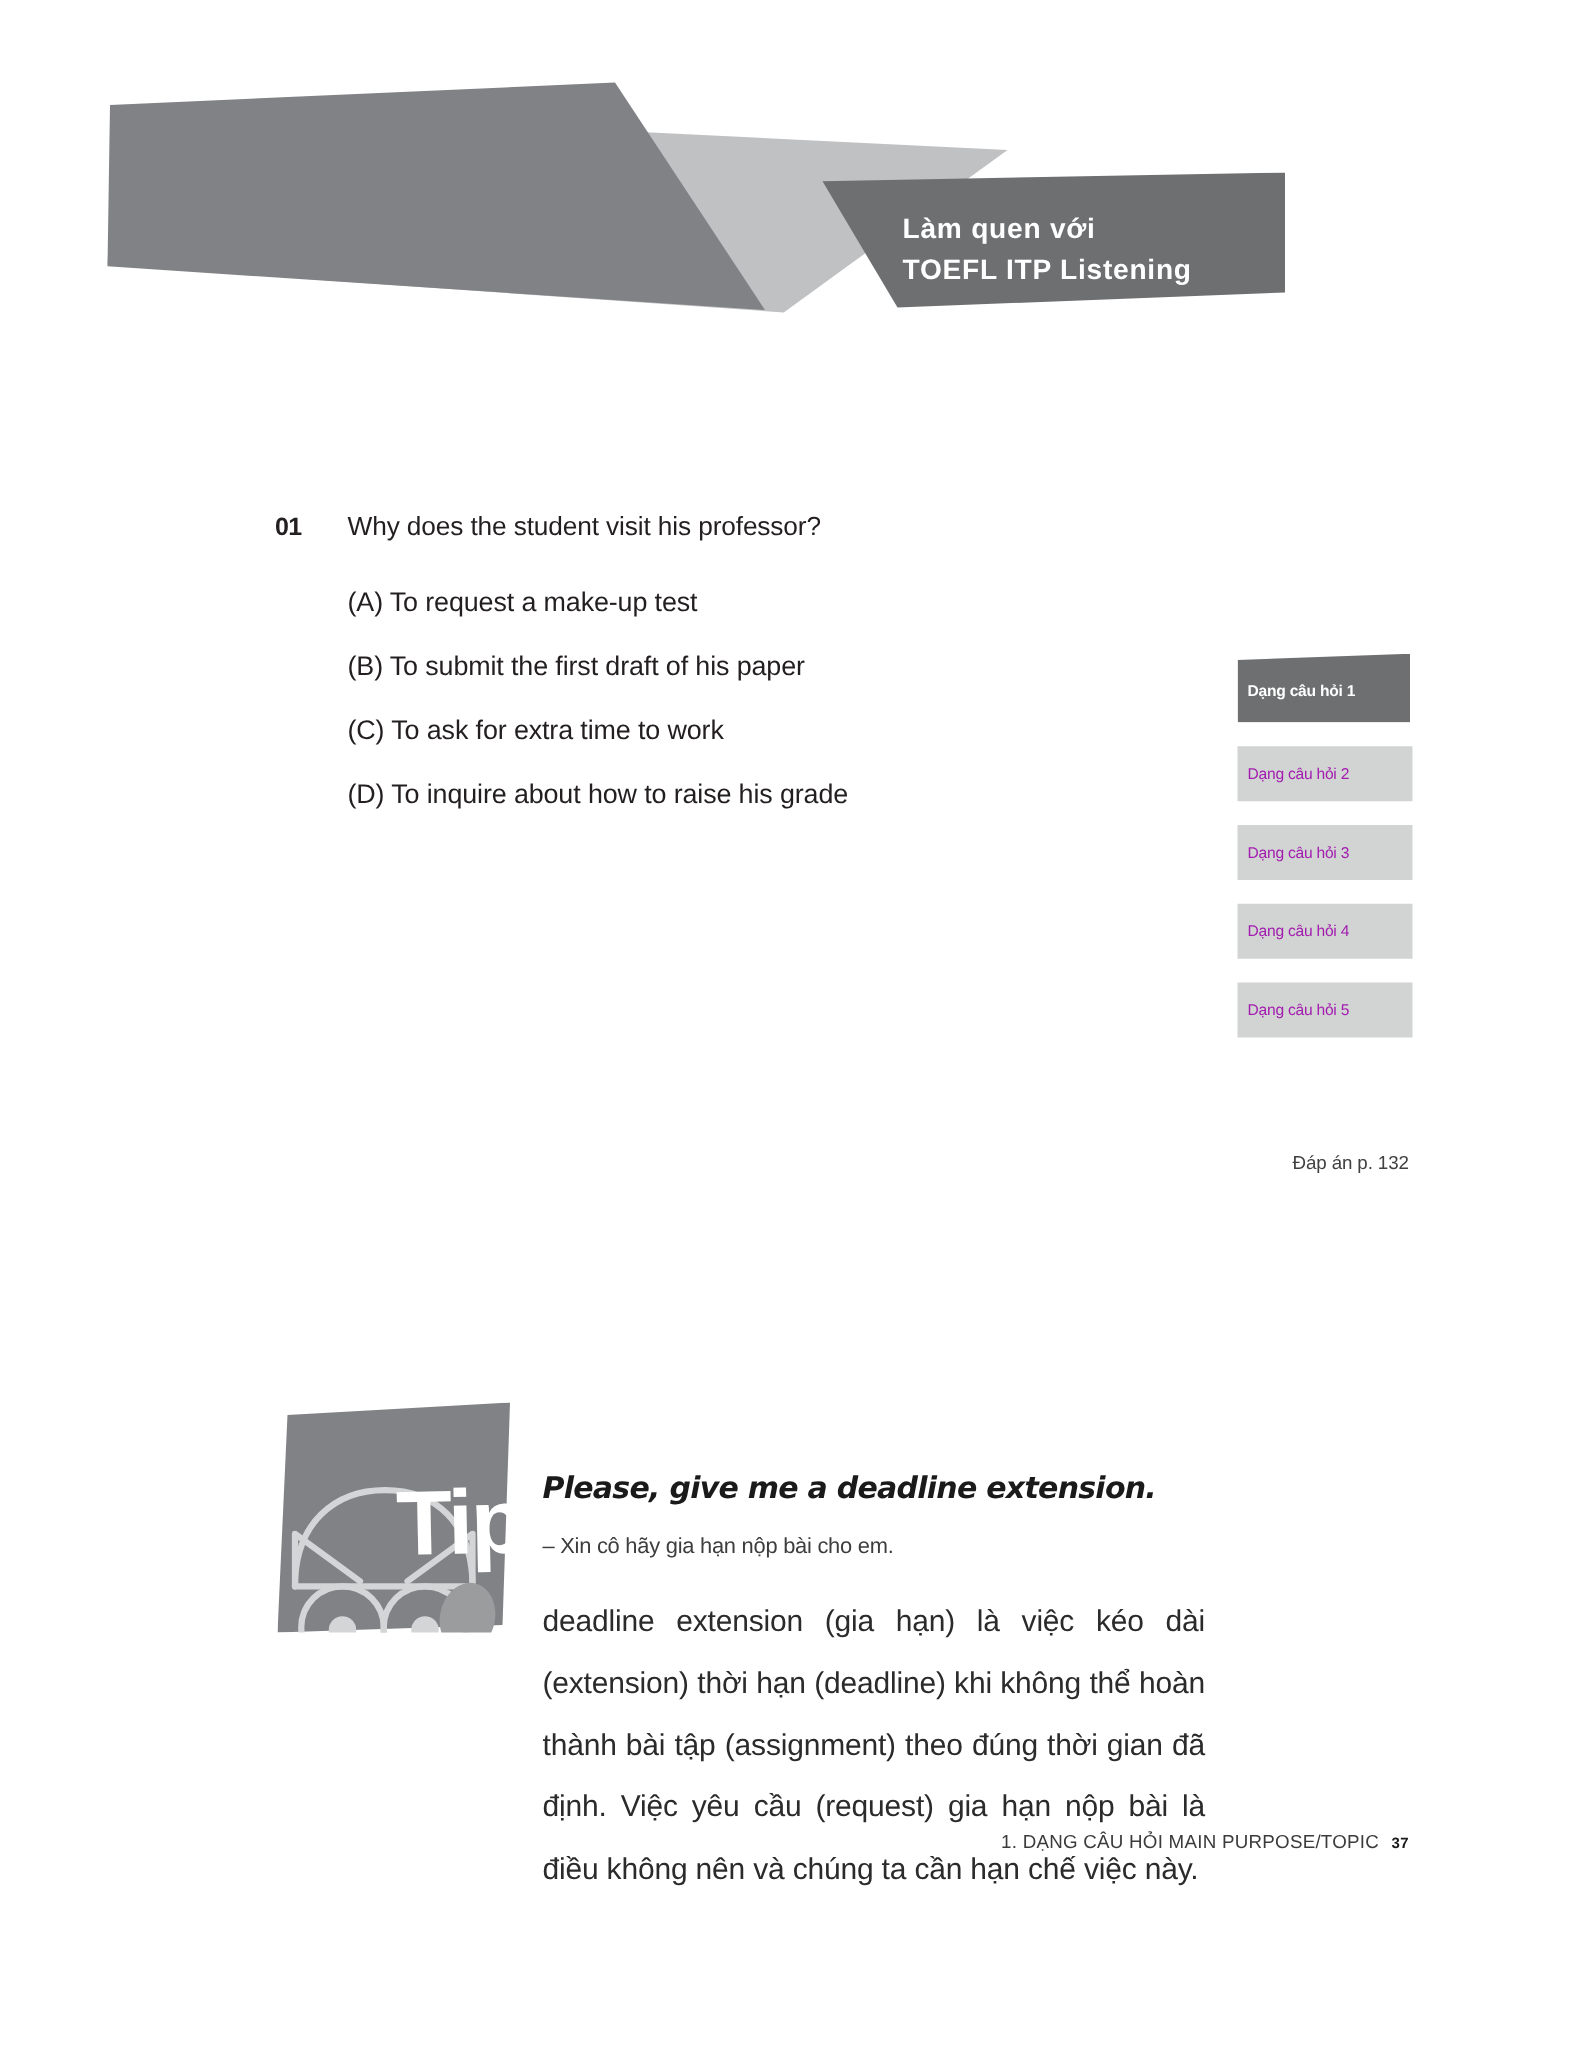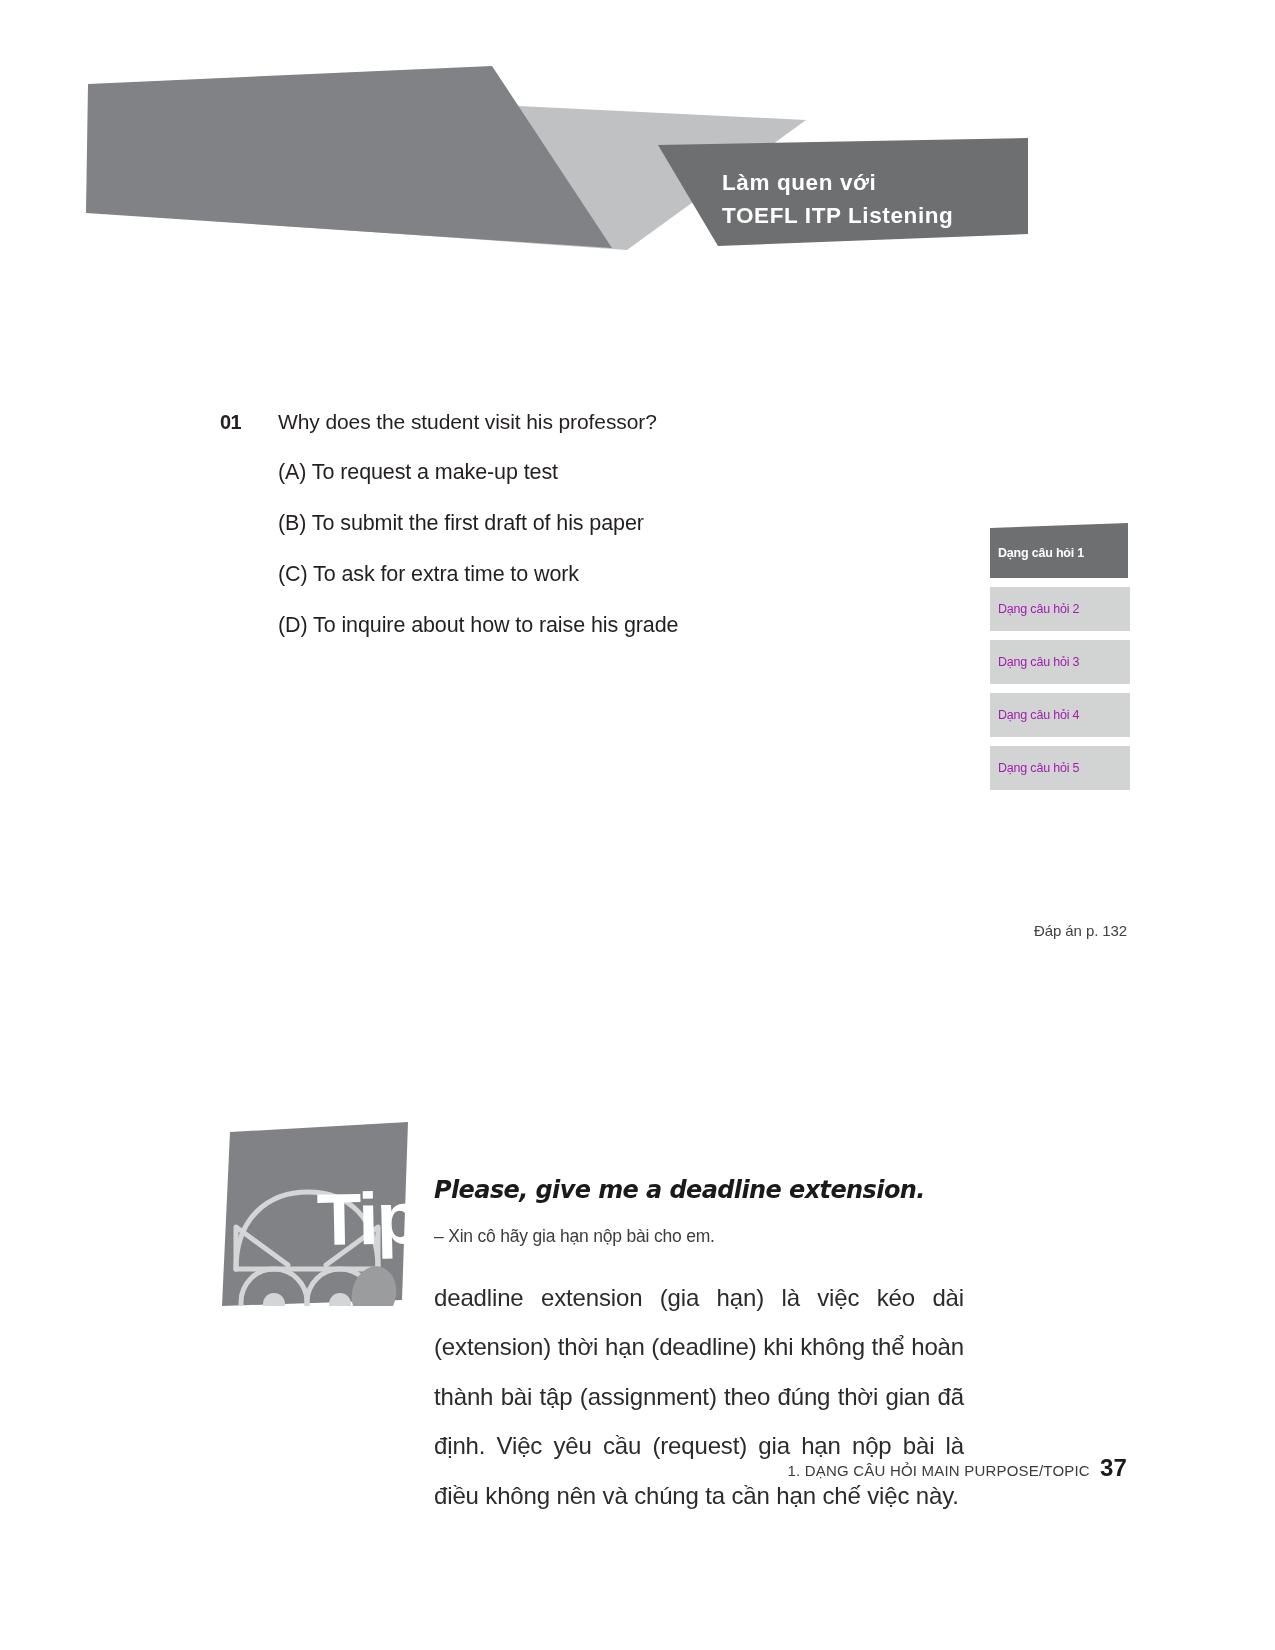--- a/index.html
+++ b/index.html
@@ -47,21 +47,21 @@
   
   .question-block {
     position: absolute;
     left: 220px;
     top: 410px;
     width: 700px;
   }
   .q-row {
     display: flex;
     align-items: baseline;
-    margin-bottom: 26px;
+    margin-bottom: 36px;
   }
   .q-number {
     font-weight: bold;
     font-size: 20px;
     letter-spacing: -0.5px;
     width: 58px;
     flex: 0 0 58px;
   }
   .q-stem {
     font-size: 21px;
@@ -78,21 +78,21 @@
   
   .side-tabs {
     position: absolute;
     left: 990px;
     top: 523px;
     width: 140px;
   }
   .tab {
     position: relative;
     height: 44px;
-    margin-bottom: 9px;
+    margin-bottom: 19px;
     background: #d2d3d3;
     display: flex;
     align-items: center;
   }
   .tab-label {
     position: relative;
     z-index: 2;
     padding-left: 8px;
     font-size: 12.5px;
     color: #a21caf;
@@ -183,21 +183,21 @@
     right: 148px;
     bottom: 168px;
     font-size: 15px;
     color: #3b3b3b;
     letter-spacing: 0.2px;
     display: flex;
     align-items: baseline;
     gap: 10px;
   }
   .footer-page {
-    font-size: 24px;
+    font-size: 12px;
     font-weight: bold;
     color: #1a1a1a;
   }
 </style>
 </head>
 <body>
 
 <svg class="header-art" viewBox="0 0 1275 300" width="1275" height="300" xmlns="http://www.w3.org/2000/svg">
 
   <polygon points="86,212 92,85 806,120 627,250" fill="#c0c1c3"></polygon>

